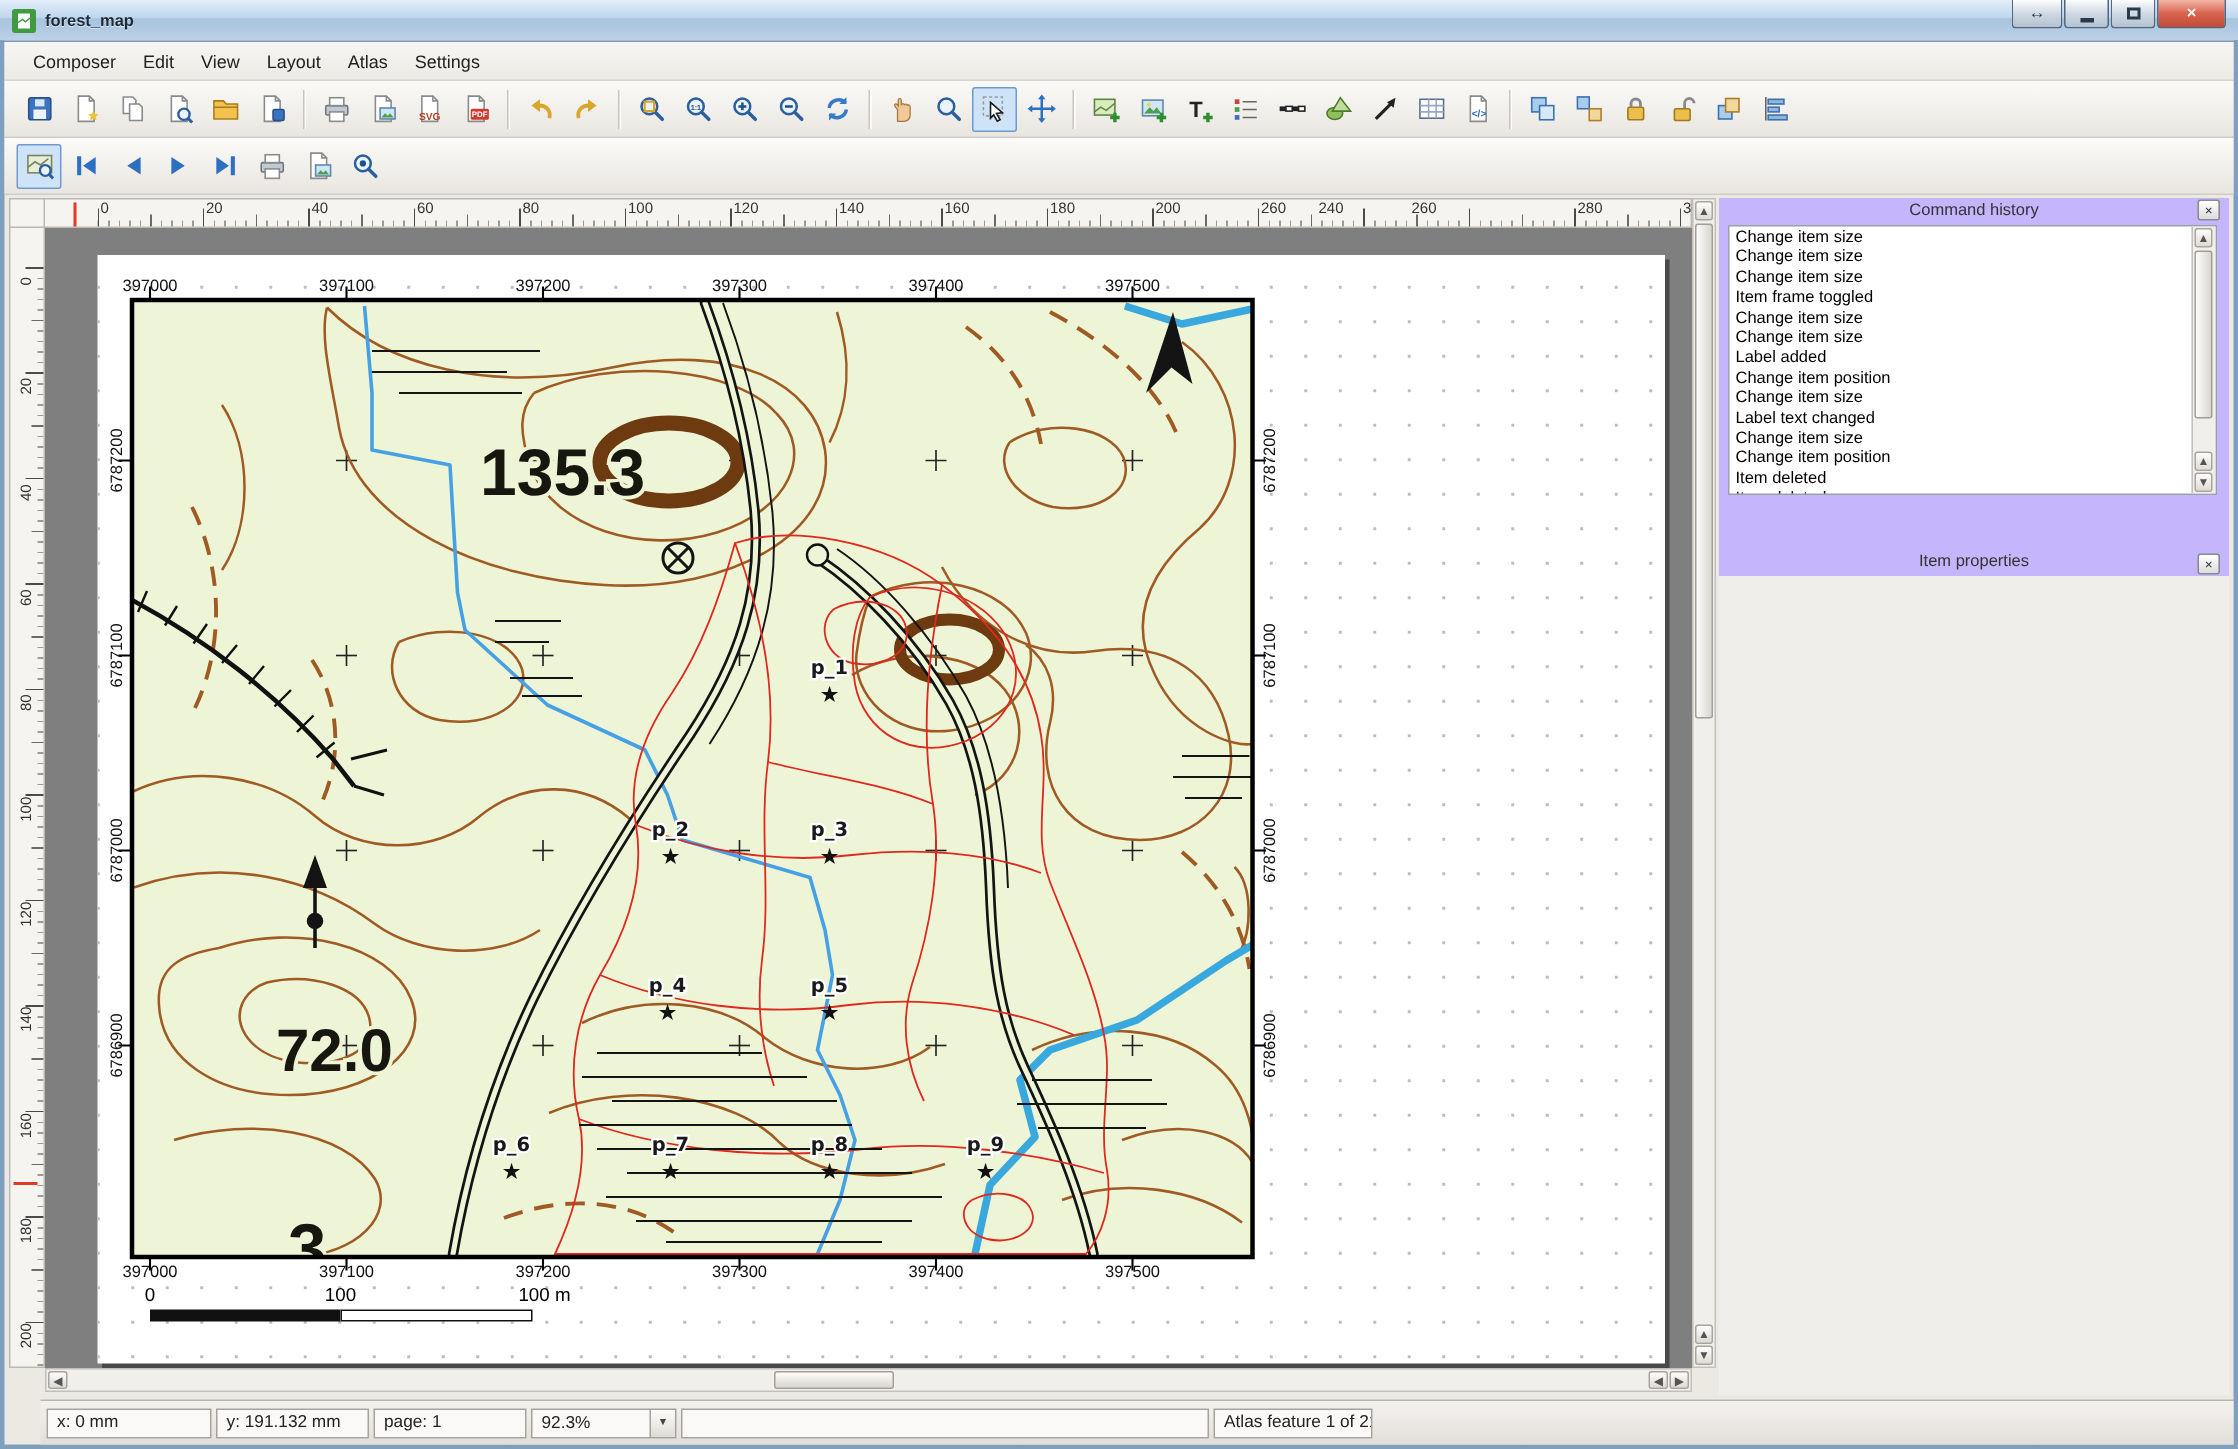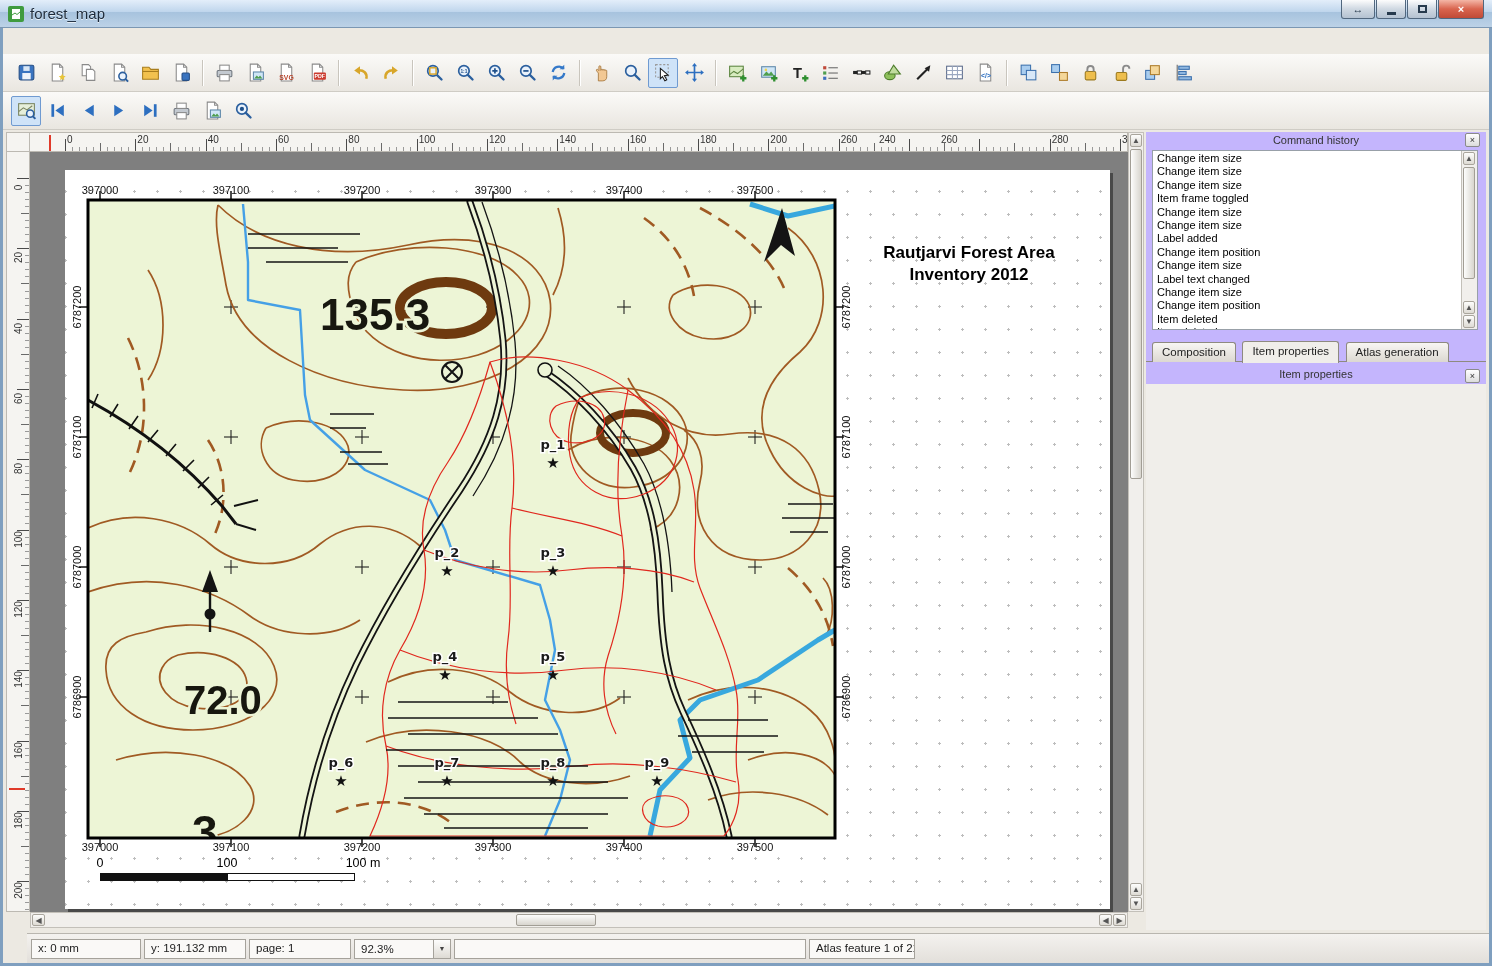--- a/index.html
+++ b/index.html
@@ -1,21 +1,21 @@
 <!DOCTYPE html>
 <html><head>
 <meta charset="utf-8">
 <style>
 *{margin:0;padding:0;box-sizing:border-box;font-family:"Liberation Sans",sans-serif;}
 html,body{width:1492px;height:966px;overflow:hidden;background:#5e7da0;}
 .window{position:absolute;inset:0;background:#ece9e2;box-shadow:inset 0 0 0 3px #7f9fbf;}
 
 .titlebar{position:absolute;left:0;top:0;width:1492px;height:28px;background:linear-gradient(#e3eefa,#bed5ec 45%,#a7c3de 46%,#bcd2e7);border-bottom:1px solid #7b97b3;display:flex;align-items:center;padding:0 8px;}
 .titlebar .app-icon{width:16px;height:16px;margin-right:6px;}
-.titlebar .title-text{font-size:15px;color:#1c2a3a;text-shadow:0 1px 0 rgba(255,255,255,.7);}
+.titlebar .title-text{font-size:11px;color:#1c2a3a;text-shadow:0 1px 0 rgba(255,255,255,.7);font-weight:bold;}
 .cap-buttons{margin-left:auto;display:flex;gap:1px;align-items:flex-start;height:100%;}
 .cap-btn{height:19px;border:1px solid #51677e;border-top:none;border-radius:0 0 3px 3px;background:linear-gradient(#fdfdfd,#cfd8e2 50%,#b4c2d1);display:flex;align-items:center;justify-content:center;font-size:11px;color:#273a4d;cursor:default;}
 .cap-btn.detach{width:34px;}
 .cap-btn.minb,.cap-btn.maxb{width:30px;}
 .cap-btn.closeb{width:46px;background:linear-gradient(#f4b6a6,#d9644e 50%,#c04a36);color:#fff;font-weight:bold;}
 .min-glyph{width:9px;height:3px;background:#273a4d;margin-top:8px;}
 .max-glyph{width:9px;height:8px;border:2px solid #273a4d;}
 
 .menubar{position:absolute;left:3px;top:28px;width:1486px;height:26px;background:linear-gradient(#f7f6f3,#eceae5);border-bottom:1px solid #d8d5ce;display:flex;align-items:center;padding:0 10px;}
 .menu-item{font-size:12px;color:#222;padding:4px 9px;border-radius:2px;}
@@ -106,20 +106,28 @@
       <span class="cap-btn minb">
           <span class="min-glyph"></span>
         </span>
       <span class="cap-btn maxb">
           <span class="max-glyph"></span>
         </span>
       <span class="cap-btn closeb">×</span>
     </span>
   </div>
 
+  <div class="menubar">
+      <div class="menu-item">Composer</div>
+      <div class="menu-item">Edit</div>
+      <div class="menu-item">View</div>
+      <div class="menu-item">Layout</div>
+      <div class="menu-item">Atlas</div>
+      <div class="menu-item">Settings</div>
+    </div>
 
   <div class="toolbar toolbar1">
       <button class="tb-btn">
         <span class="tb-ic">
           <svg viewBox="0 0 20 20" width="21" height="21">
             <rect x="3" y="3" width="14" height="14" rx="1.5" fill="#3a74c0" stroke="#274f85"></rect>
             <rect x="7" y="4" width="6" height="4.5" fill="#d9e6f4"></rect>
             <rect x="6" y="10.5" width="8" height="6" fill="#f0f4fa"></rect>
           </svg>
         </span>
@@ -750,24 +758,20 @@
           <text transform="rotate(-90 12 255)" x="12" y="259">6787100</text>
           <text transform="rotate(-90 12 385)" x="12" y="389">6787000</text>
           <text transform="rotate(-90 12 515)" x="12" y="519">6786900</text>
           <text transform="rotate(-90 781 125)" x="781" y="129">6787200</text>
           <text transform="rotate(-90 781 255)" x="781" y="259">6787100</text>
           <text transform="rotate(-90 781 385)" x="781" y="389">6787000</text>
           <text transform="rotate(-90 781 515)" x="781" y="519">6786900</text>
         </g>
       </svg>
 
-      <div class="map-title">
-        <div>Rautjarvi Forest Area</div>
-        <div>Inventory 2012</div>
-      </div>
 
       <div class="scalebar">
         <span class="sb-lab" style="left:35px">0</span>
         <span class="sb-lab" style="left:162px">100</span>
         <span class="sb-lab" style="left:298px">100 m</span>
         <div class="seg1"></div>
         <div class="seg2"></div>
       </div>
 
     </div>
@@ -808,25 +812,20 @@
           <div class="cmd-item">Item deleted</div>
           <div class="cmd-item">Item deleted</div>
         </div>
       <div class="list-scroll">
         <div class="sb-btn" style="left:1px;top:1px;width:12px;height:13px;">▲</div>
         <div class="sb-thumb" style="left:1px;top:16px;width:12px;height:112px;"></div>
         <div class="sb-btn" style="left:1px;bottom:15px;width:12px;height:13px;">▲</div>
         <div class="sb-btn" style="left:1px;bottom:1px;width:12px;height:13px;">▼</div>
       </div>
     </div>
-    <div class="panel-tabs">
-      <span class="tab">Composition</span>
-      <span class="tab active">Item properties</span>
-      <span class="tab">Atlas generation</span>
-    </div>
     <div class="ip-header-wrap">
       <div class="ip-header">
         <span>Item properties</span>
         <span class="x-btn">×</span>
       </div>
     </div>
     <div class="ip-body"></div>
   </div>
 
   <div class="statusbar">

